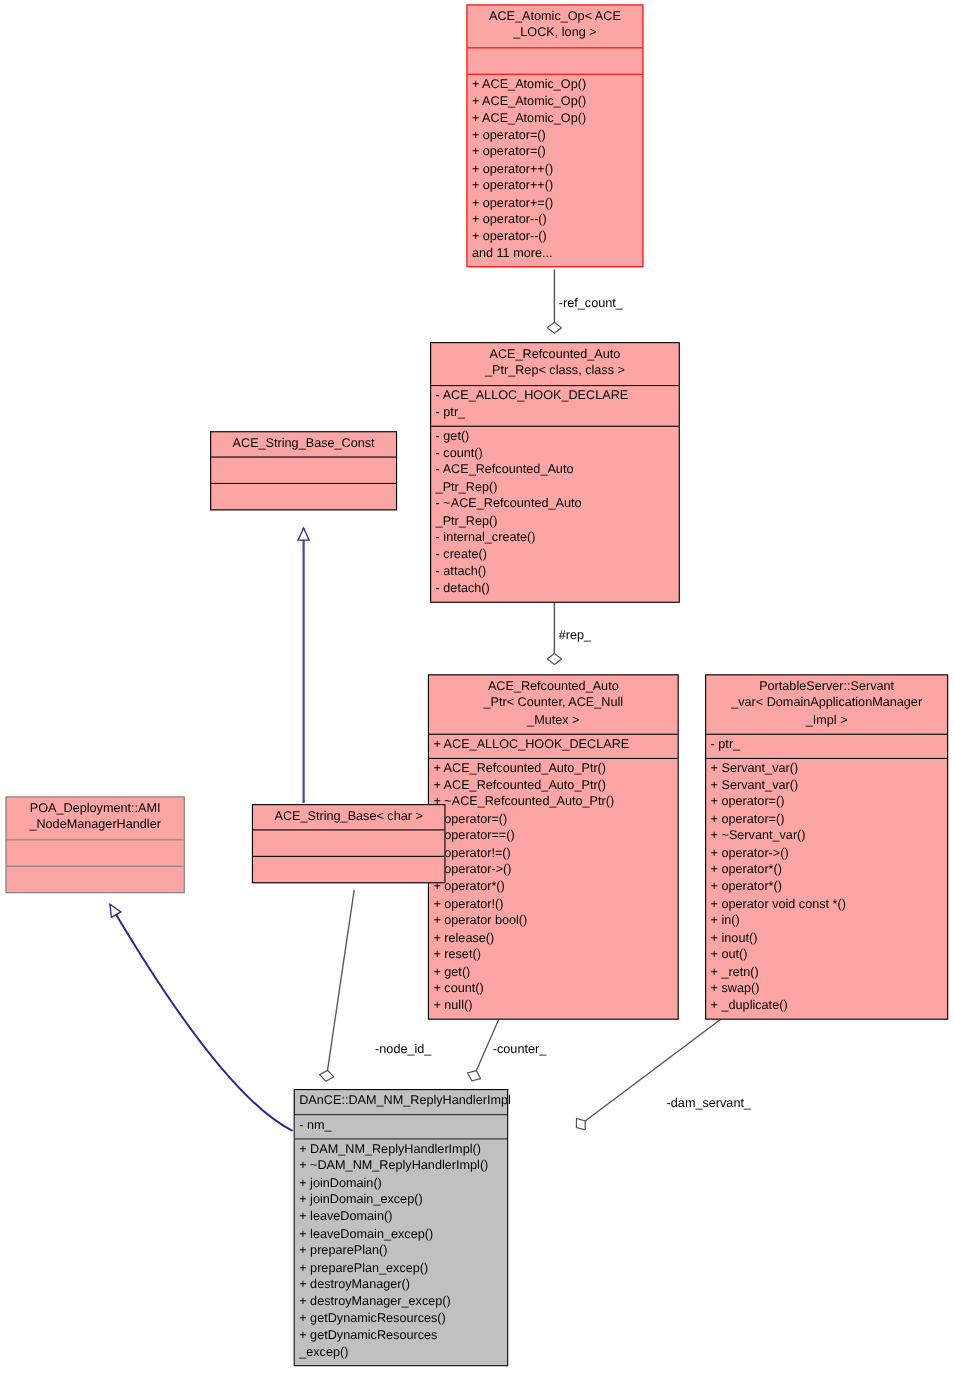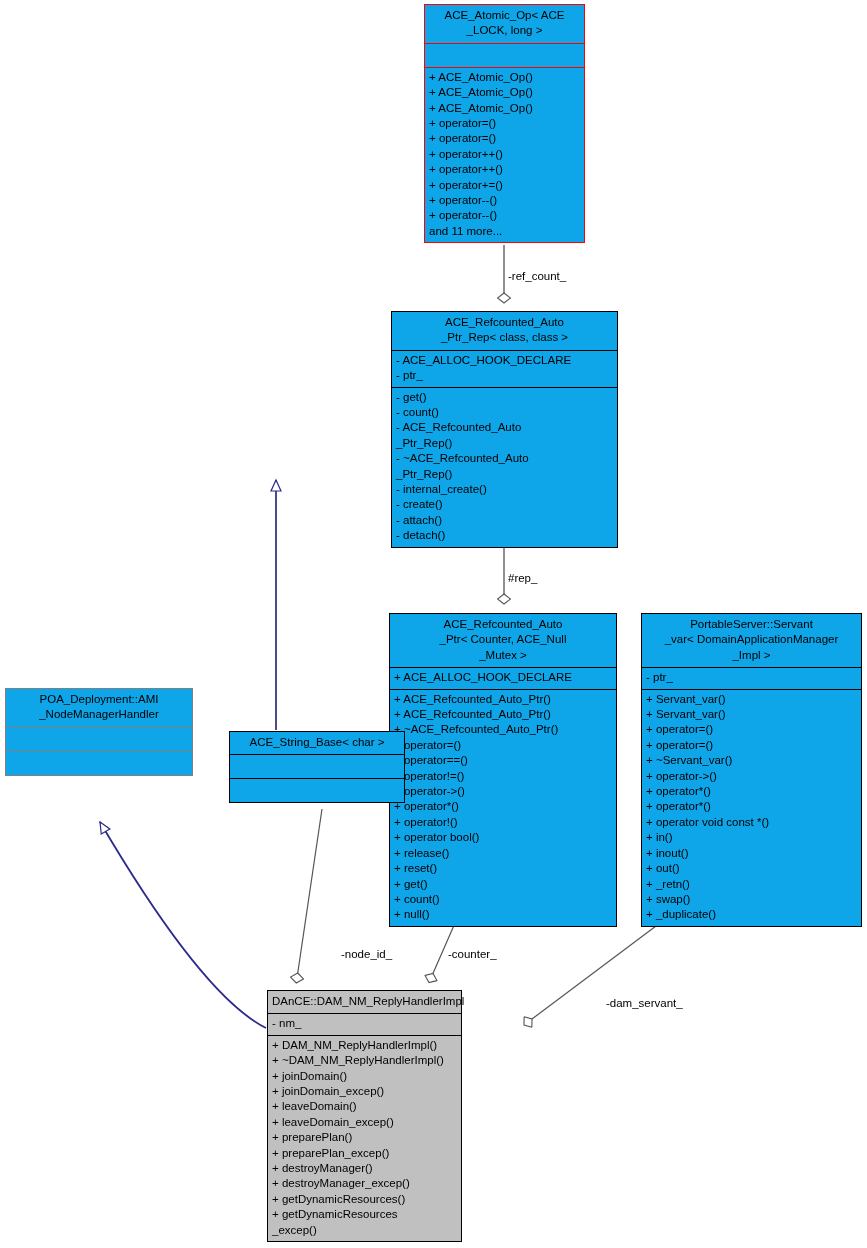--- a/index.html
+++ b/index.html
@@ -22,21 +22,21 @@
     position: absolute;
     left: 0;
     top: 0;
     width: 867px;
     height: 1248px;
     pointer-events: none;
   }
   .uml-class {
     position: absolute;
     box-sizing: border-box;
-    background: #0ea5e9;
+    background: #fca5a5;
     border: 1px solid #000000;
     font-size: 11.5px;
     line-height: 1.34;
     color: #000000;
     z-index: 5;
   }
   .uml-class.red {
     border-color: #ff0000;
   }
   .uml-class.grey-border {
@@ -146,20 +146,25 @@
 - ACE_Refcounted_Auto
 _Ptr_Rep()
 - ~ACE_Refcounted_Auto
 _Ptr_Rep()
 - internal_create()
 - create()
 - attach()
 - detach()</div>
   </div>
 
+  <div class="uml-class" style="left:191px; top:392px; width:170px;">
+    <div class="cls-name">ACE_String_Base_Const</div>
+    <div class="compartment empty"></div>
+    <div class="compartment empty"></div>
+  </div>
 
   <div class="uml-class" style="left:389px; top:613px; width:228px;">
     <div class="cls-name">ACE_Refcounted_Auto
 _Ptr&lt; Counter, ACE_Null
 _Mutex &gt;</div>
     <div class="compartment member">+ ACE_ALLOC_HOOK_DECLARE</div>
     <div class="compartment member">+ ACE_Refcounted_Auto_Ptr()
 + ACE_Refcounted_Auto_Ptr()
 + ~ACE_Refcounted_Auto_Ptr()
 + operator=()
@@ -191,21 +196,21 @@
 + operator*()
 + operator void const *()
 + in()
 + inout()
 + out()
 + _retn()
 + swap()
 + _duplicate()</div>
   </div>
 
-  <div class="uml-class grey-border" style="left:5px; top:688px; width:188px;">
+  <div class="uml-class grey-border" style="left:5px; top:724px; width:163px;">
     <div class="cls-name">POA_Deployment::AMI
 _NodeManagerHandler</div>
     <div class="compartment empty"></div>
     <div class="compartment empty"></div>
   </div>
 
   <div class="uml-class" style="left:188px; top:731px; width:176px;margin-left:41px;">
     <div class="cls-name">ACE_String_Base&lt; char &gt;</div>
     <div class="compartment empty"></div>
     <div class="compartment empty"></div>

